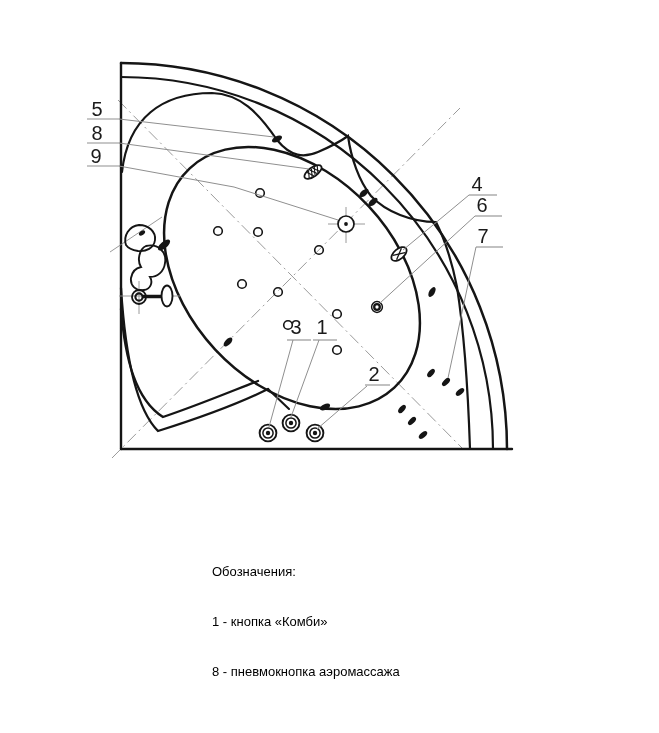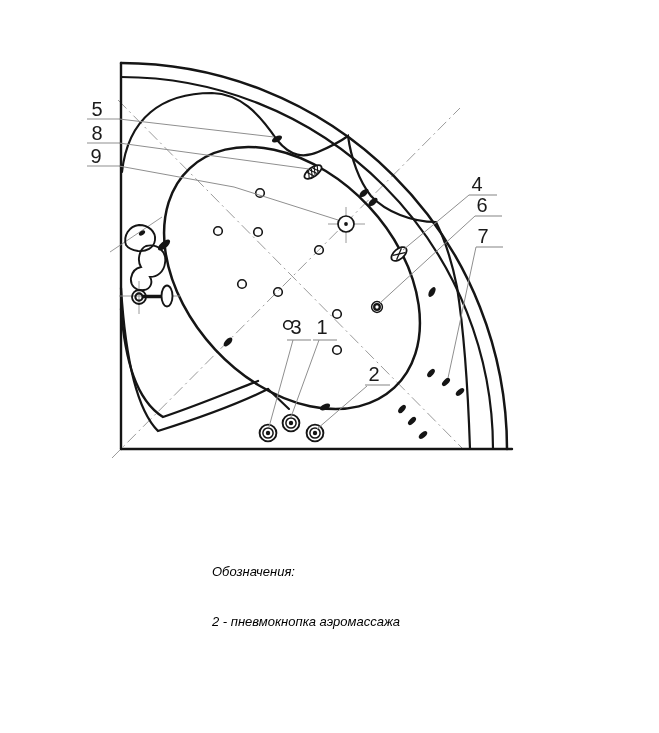--- a/index.html
+++ b/index.html
@@ -1,21 +1,21 @@
 <!DOCTYPE html>
 <html><head>
 <meta charset="utf-8">
 <style>
   html,body{margin:0;padding:0;background:#fff;}
   #stage{position:relative;width:659px;height:733px;background:#ffffff;overflow:hidden;
          font-family:"Liberation Sans", sans-serif;}
   #drawing{position:absolute;left:0;top:0;}
   #legend{position:absolute;left:212px;top:531px;font-size:13px;line-height:16.6px;
           color:#000;white-space:pre;}
-  #legend .lg-line{height:16.6px;font-style:italic;}
+  #legend .lg-line{height:16.6px;}
 </style>
 </head>
 <body>
 
 <div id="stage">
 
   <svg id="drawing" width="659" height="733" viewBox="0 0 659 733" xmlns="http://www.w3.org/2000/svg">
 
     <g stroke="#8f8f8f" stroke-width="0.9" fill="none">
       <line x1="112" y1="458" x2="460" y2="108" stroke-dasharray="12 4 2 4"></line>
@@ -164,21 +164,22 @@
         <g>
           <polyline points="367,386 317,429" fill="none" stroke="#8f8f8f" stroke-width="1"></polyline>
           <line x1="365" y1="385" x2="390" y2="385" stroke="#8f8f8f" stroke-width="1.1"></line>
           <text x="374" y="381" text-anchor="middle" fill="#1a1a1a" font-family="&quot;Liberation Sans&quot;, sans-serif" font-size="20px">2</text>
         </g>
       </g>
   </svg>
 
   <div id="legend">
     <div class="lg-line">Обозначения:</div>
-    <div class="lg-line">2 - пневмокнопка аэромассажа</div>
+    <div class="lg-line">1 - кнопка «Комби»</div>
+    <div class="lg-line">8 - пневмокнопка аэромассажа</div>
     
     
     
     
     
     
   </div>
 </div>
 
 </body></html>

